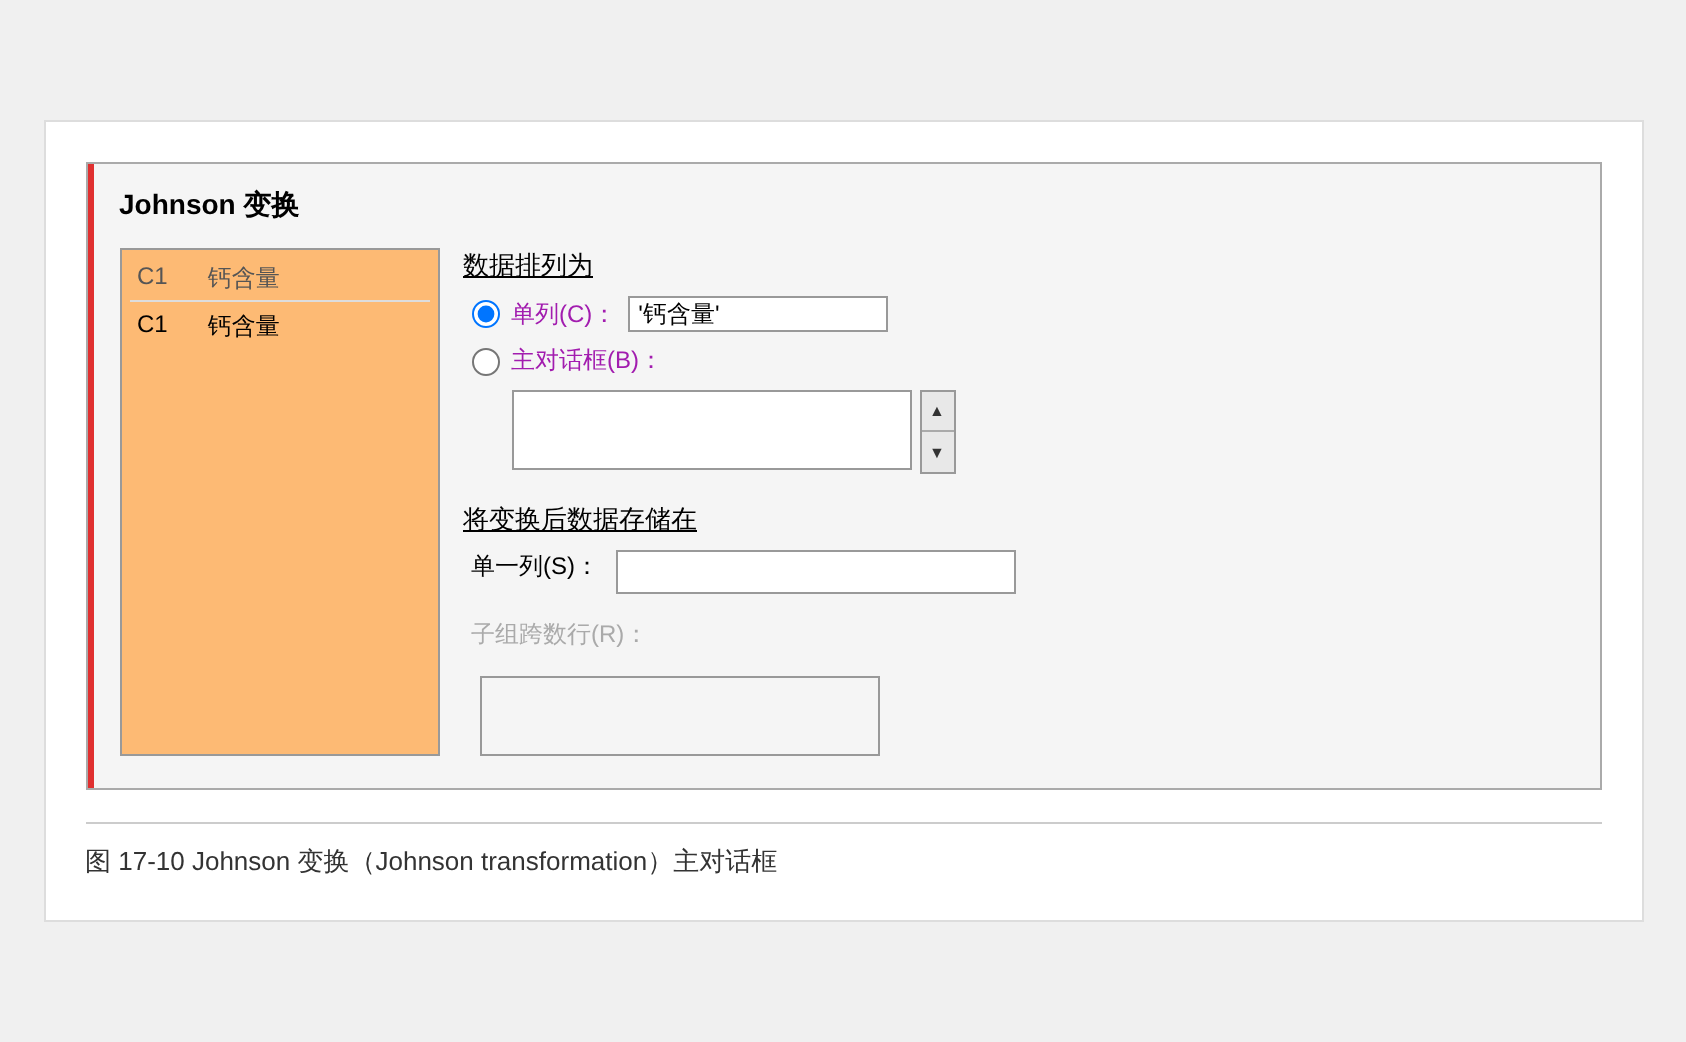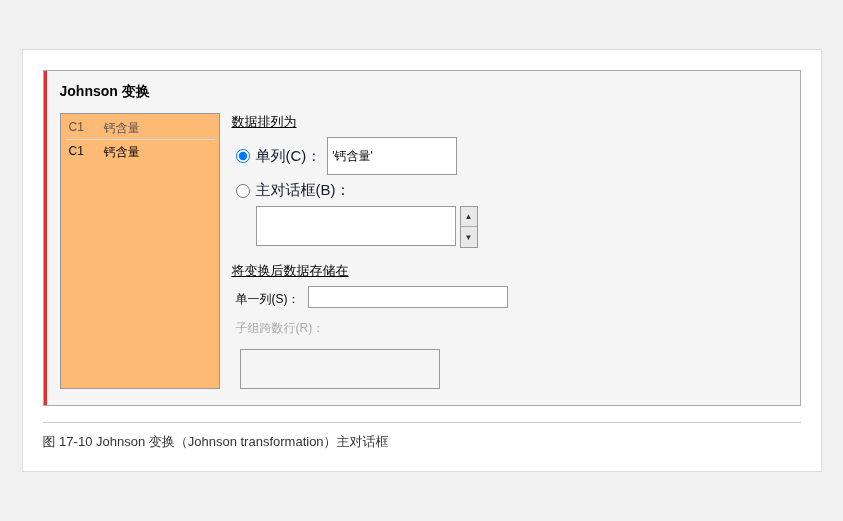--- a/index.html
+++ b/index.html
@@ -84,27 +84,27 @@
       display: flex;
       align-items: center;
       gap: 6px;
     }
     .radio-row input[type="radio"] {
       margin: 0;
       width: 14px;
       height: 14px;
     }
     .radio-label {
-      font-size: 15px;
-      color: #0f172a;
+      font-size: 12px;
+      color: #a21caf;
     }
     .text-input {
       border: 1px solid #999;
       background: #fff;
-      height: 38px;
+      height: 18px;
       padding: 2px 4px;
       font-size: 12px;
       font-family: inherit;
       width: 130px;
     }
     .text-input-wide {
       border: 1px solid #999;
       background: #fff;
       height: 22px;
       padding: 2px 4px;
@@ -149,21 +149,21 @@
     .spin-btn:last-child { border-bottom: none; }
     .disabled-label {
       color: #aaa;
       font-size: 12px;
     }
     .storage-section {
       border-top: none;
     }
     .inline-row {
       display: flex;
-      align-items: flex-end;
+      align-items: flex-start;
       gap: 8px;
       margin-bottom: 6px;
     }
     .inline-label {
       font-size: 12px;
       color: #000;
     }
     
     .caption-area {
       margin-top: 16px;

